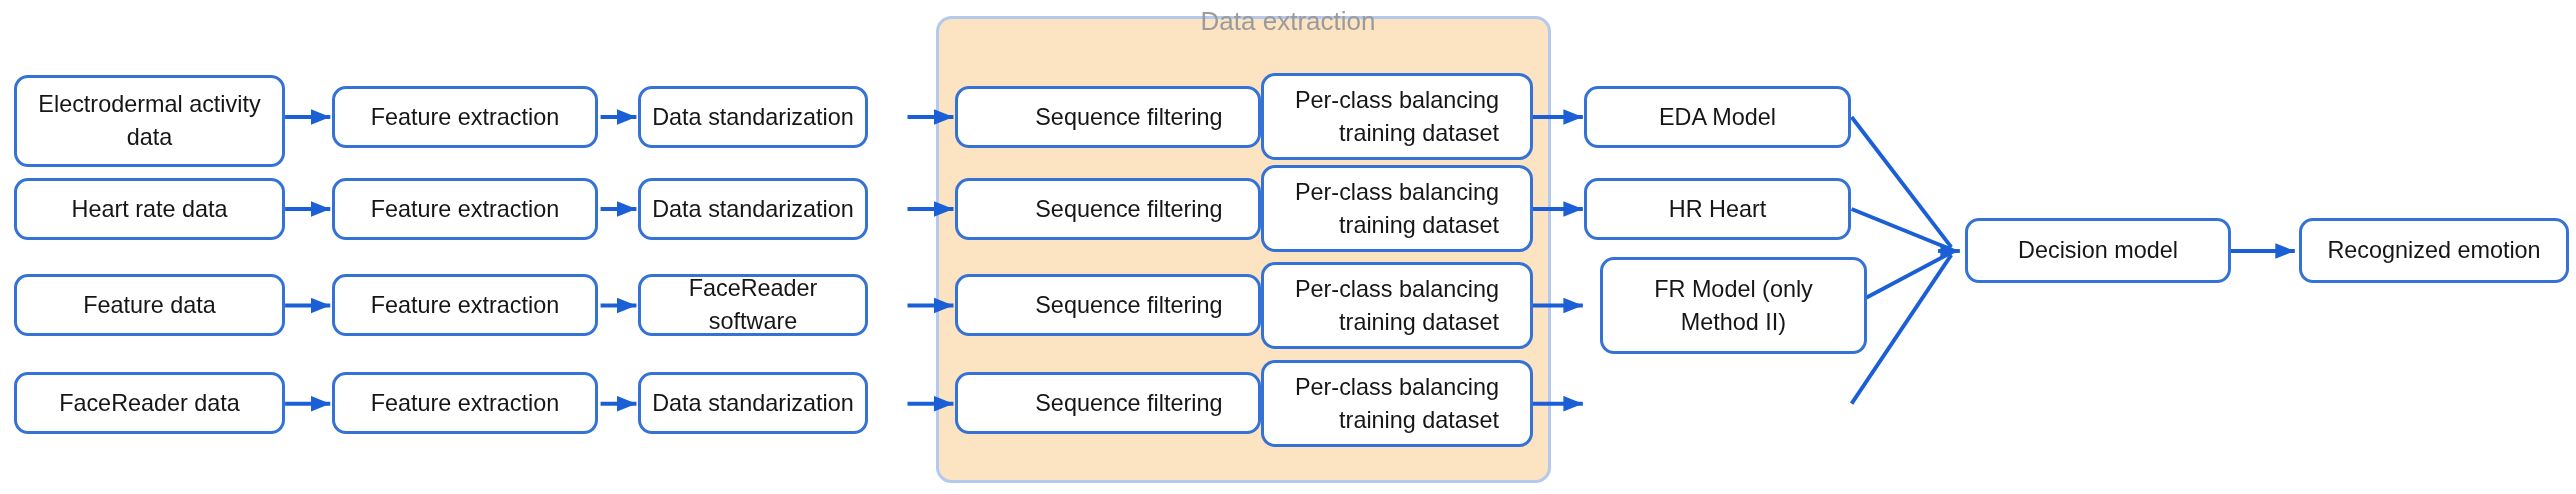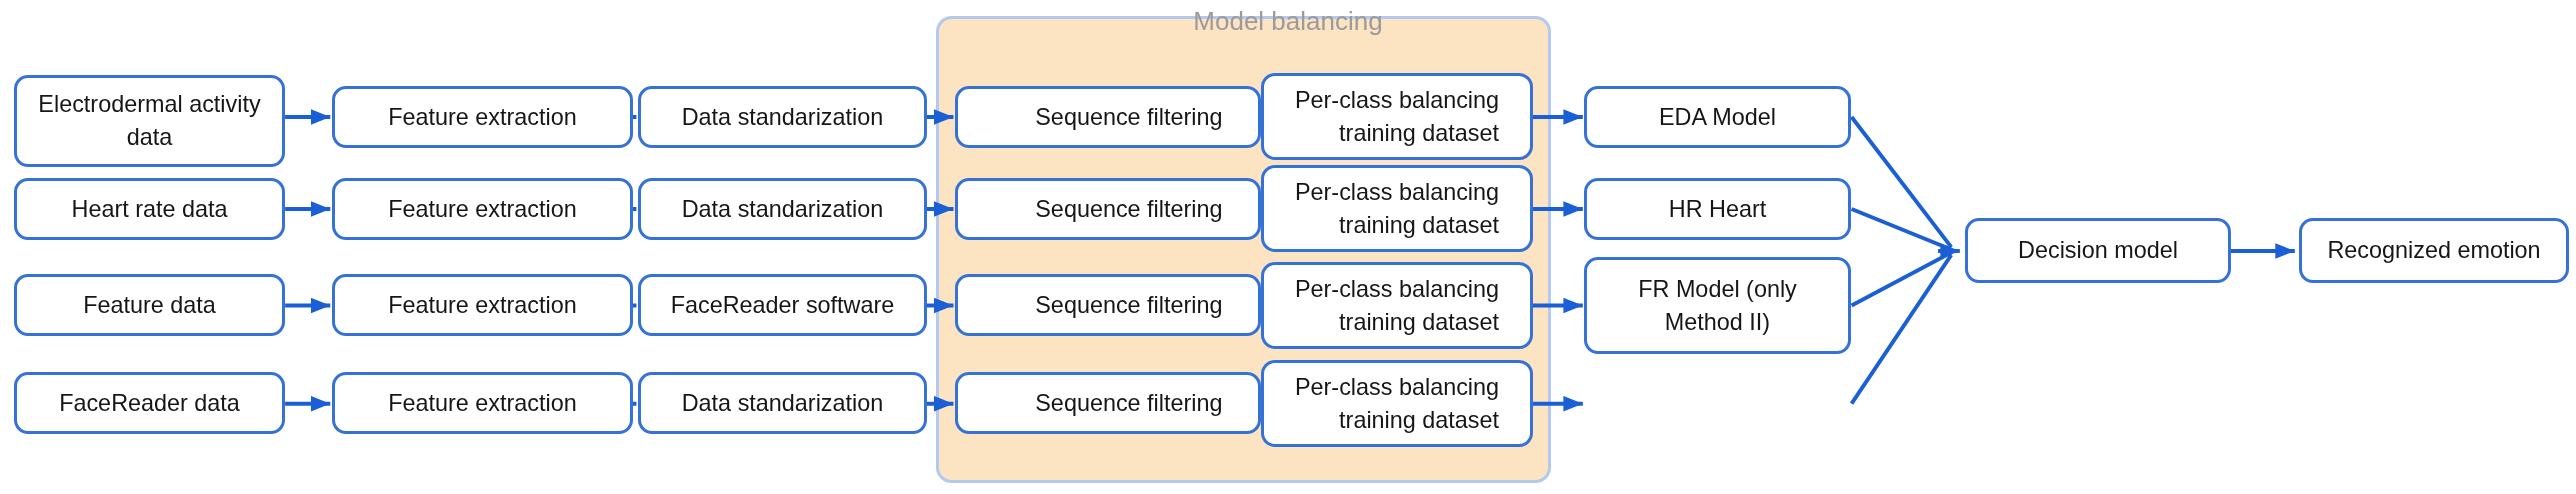--- a/index.html
+++ b/index.html
@@ -55,47 +55,47 @@
     text-align: center;
     font-size: 23.4px;
     line-height: 1.4;
     color: #161616;
     white-space: pre-line;
     z-index: 3;
     padding: 0 6.2px;
   }
   
   .c-source  { left: 14px;   width: 271px; }
-  .c-feat    { left: 332px;  width: 301px; }
-  .c-proc    { left: 638px;  width: 289px; }
+  .c-feat    { left: 332px;  width: 266px; }
+  .c-proc    { left: 638px;  width: 230px; }
   .c-filt    { left: 955px; width: 306px; padding-left: 48px; }
   .c-bal     { left: 1261px; width: 272px; text-align: right; }
   .c-model   { left: 1584px; width: 267px; }
   
   .r1 { top: 86px; height: 62px; }
   .r2 { top: 178px; height: 62px; }
   .r3 { top: 274px; height: 62px; }
   .r4 { top: 372px; height: 62px; }
   
   .c-source.r1 { top: 75px;  height: 92px; }
   .c-bal.r1    { top: 73px;  height: 87px; }
   .c-bal.r2    { top: 165px; height: 87px; }
   .c-bal.r3    { top: 262px; height: 87px; }
   .c-bal.r4    { top: 360px; height: 87px; }
-  .c-model.r3  { top: 257px; height: 97px; }
+  .c-model.r3  { top: 257px; height: 97px; margin-left: 16px; }
   .c-decision  { left: 1965px; top: 218px; width: 266px; height: 65px; }
   .c-output    { left: 2299px; top: 218px; width: 270px; height: 65px; }
 </style>
 </head>
 <body>
 
 <div class="stage">
 
   <div class="group-box"></div>
-  <div class="group-label">Model balancing</div>
+  <div class="group-label">Data extraction</div>
 
   <svg class="connectors" width="2576" height="495" viewBox="0 0 3307 635">
     <defs>
       <marker id="ah" markerUnits="userSpaceOnUse" markerWidth="28" markerHeight="22" refX="25" refY="10" orient="auto">
         <path d="M0,0 L25,10 L0,20 Z" fill="#1b5fd6"></path>
       </marker>
     </defs>
     <g stroke="#1b5fd6" stroke-width="5" fill="none">
 
       <line x1="366" y1="150" x2="424" y2="150" marker-end="url(#ah)"></line>

